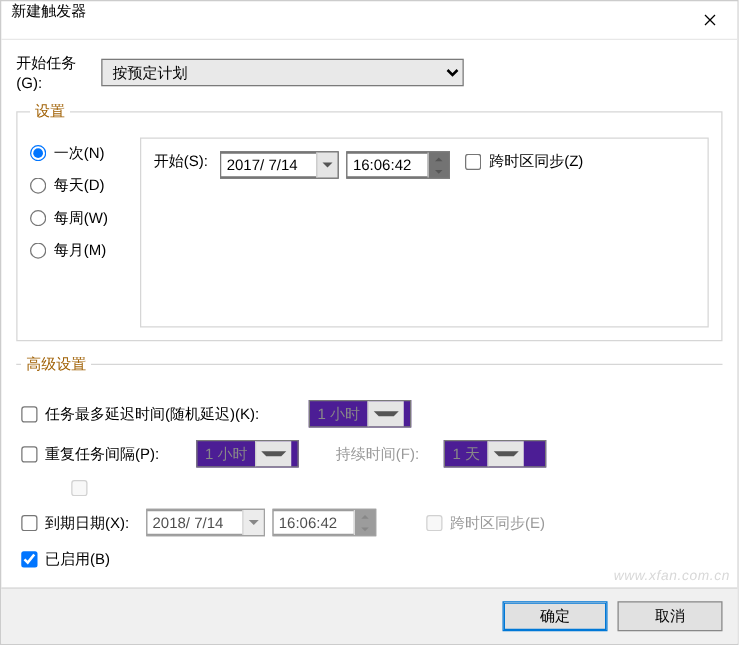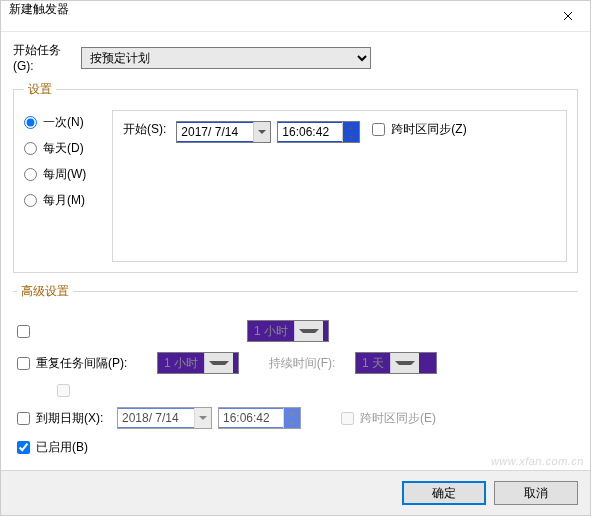--- a/index.html
+++ b/index.html
@@ -13,21 +13,21 @@
 .lbl{width:68px}
 select.full{flex:1;height:22px;border:1px solid #7a7a7a;background:#e9e9e9;padding:0 4px;font-family:inherit;font-size:12px;max-width:290px}
 fieldset{border:1px solid #d6d6d6;margin:0 0 10px 0;padding:12px 10px 10px 10px}
 legend{padding:0 4px;color:#a16207}
 .settings-inner{display:flex;gap:8px}
 .radios{display:flex;flex-direction:column;gap:9px;width:80px;padding-top:4px}
 .radio-item{display:flex;align-items:center;gap:6px}
 input[type=radio]{margin:0}
 .panel{flex:1;border:1px solid #d6d6d6;padding:10px;min-height:130px}
 .panel-row{display:flex;align-items:flex-start;gap:6px}
-.datebox,.timebox,.combo{display:inline-flex;align-items:center;border:1px solid #7a7a7a;height:20px;background:#1d4ed8}
+.datebox,.timebox,.combo{display:inline-flex;align-items:center;border:1px solid #7a7a7a;height:20px;background:#737373}
 .datebox input,.timebox input{border:none;outline:none;font-family:inherit;font-size:12px;padding:0 4px;width:68px;height:18px}
 .timebox input{width:56px}
 .datebox .dd,.timebox .spin,.combo .dd{width:16px;height:20px;display:flex;flex-direction:column;align-items:center;justify-content:center;border-left:1px solid #ccc}
 .combo{background:#4c1d95}
 .combo.disabled{color:#888}
 .combo span{padding:0 6px;display:inline-block}
 .combo .dd{background:#e5e5e5}
 .datebox .dd{background:#e5e5e5}
 .tri-down{width:0;height:0;border-left:4px solid transparent;border-right:4px solid transparent;border-top:4px solid #555}
 .spin{width:16px}
@@ -121,20 +121,21 @@
       </div>
     </fieldset>
 
     <div class="adv">
       <fieldset>
         <legend>高级设置</legend>
 
         <div class="adv-row">
           <div class="c1">
             <input type="checkbox" style="">
+            <span>任务最多延迟时间(随机延迟)(K):</span>
           </div>
           <div class="c2">
             <span class="combo disabled" style="width:80px">
               <span>1 小时</span>
               <span class="dd">
                   <span class="tri-down"></span>
                 </span>
             </span>
           </div>
         </div>

